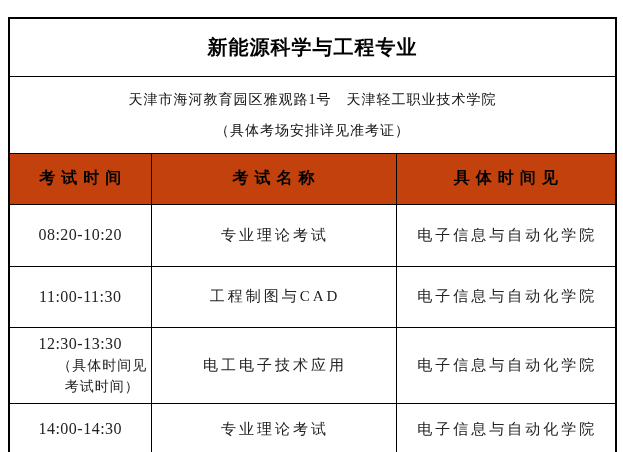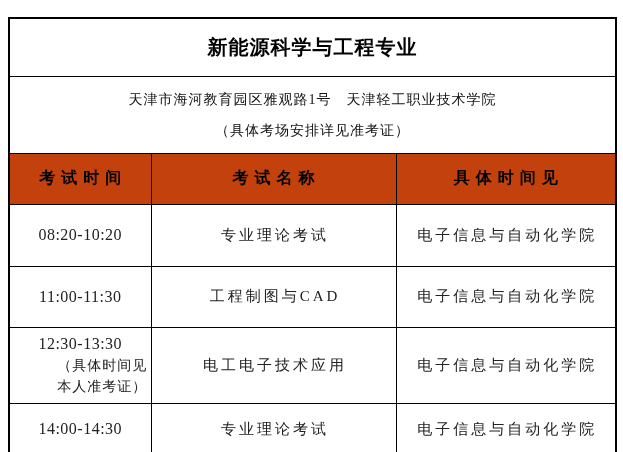--- a/index.html
+++ b/index.html
@@ -122,21 +122,21 @@
       <tr class="data-row-2">
         <td class="time-cell">11:00-11:30</td>
         <td class="cn-cell">工程制图与CAD</td>
         <td class="cn-cell">电子信息与自动化学院</td>
       </tr>
 
       <tr class="data-row-3">
         <td class="time-cell">
           <div class="time-line">12:30-13:30</div>
           <div class="note-line">（具体时间见</div>
-          <div class="note-line">本人准考证）</div>
+          <div class="note-line">考试时间）</div>
         </td>
         <td class="cn-cell">电工电子技术应用</td>
         <td class="cn-cell">电子信息与自动化学院</td>
       </tr>
 
       <tr class="data-row-4">
         <td class="time-cell">14:00-14:30</td>
         <td class="cn-cell">专业理论考试</td>
         <td class="cn-cell">电子信息与自动化学院</td>
       </tr>

